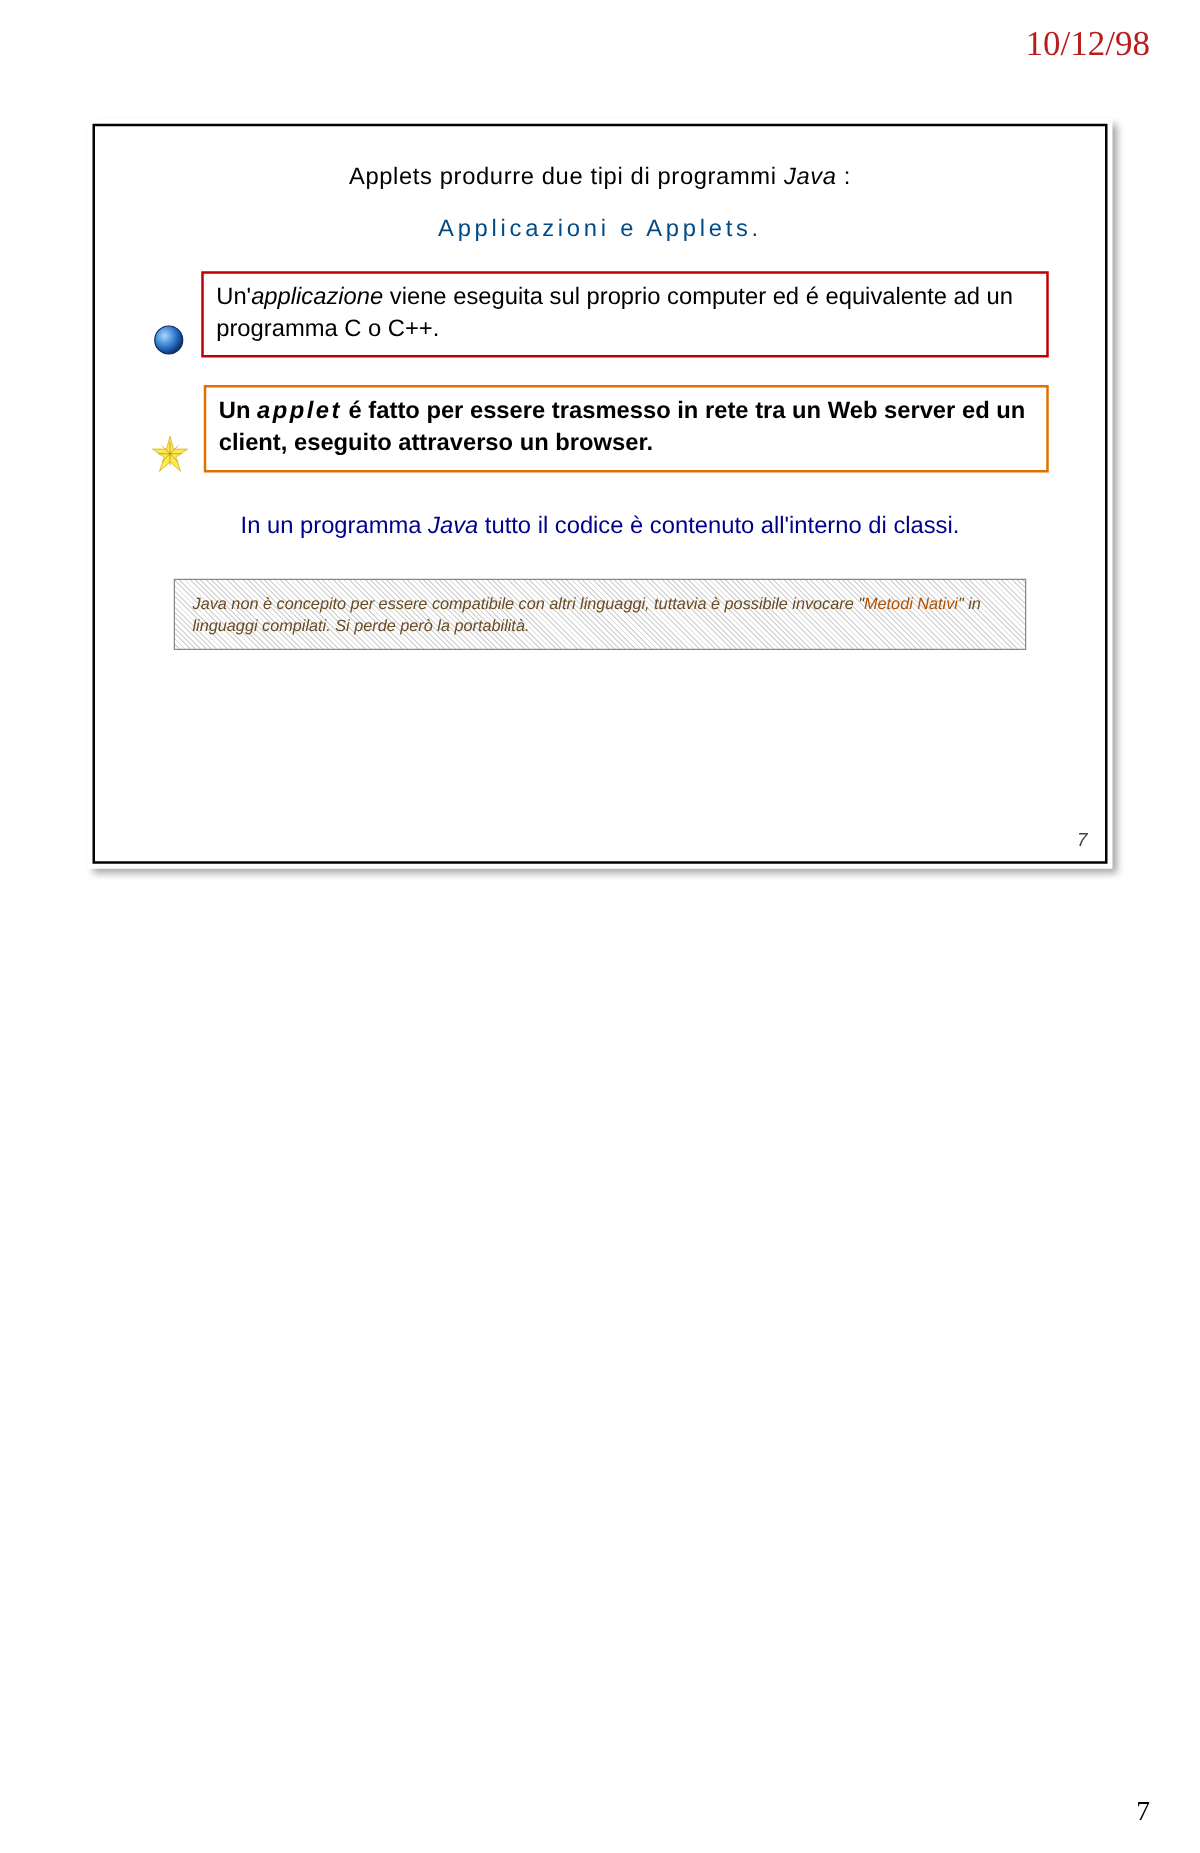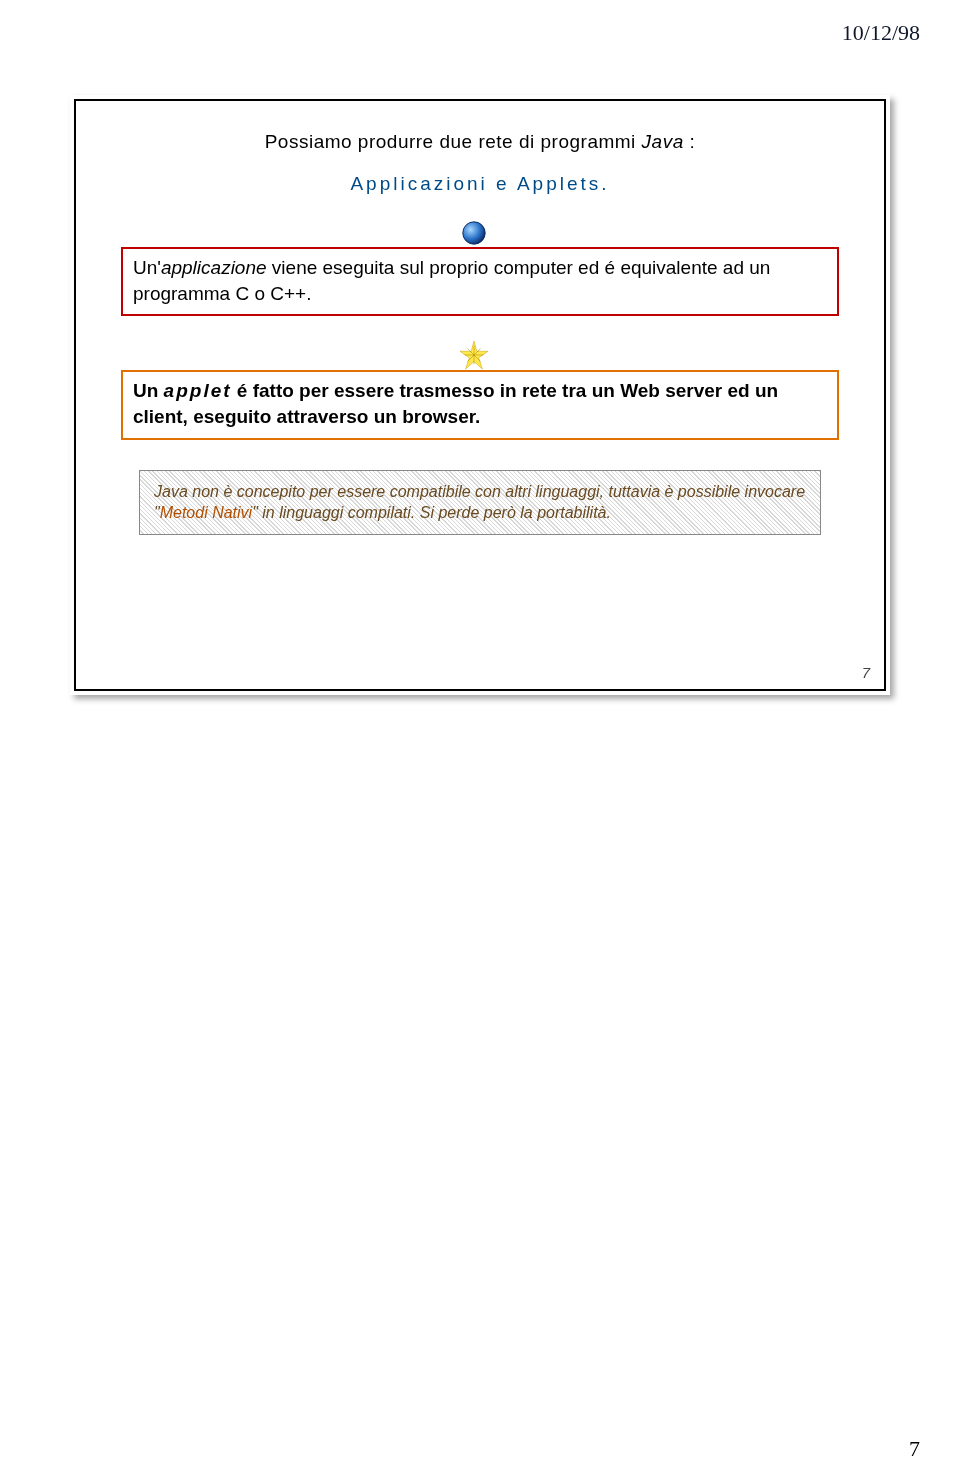--- a/index.html
+++ b/index.html
@@ -7,22 +7,22 @@
     background: #ffffff;
     width: 960px;
     height: 1482px;
     position: relative;
     font-family: Georgia, "Times New Roman", serif;
   }
   .date {
     position: absolute;
     top: 20px;
     right: 40px;
-    font-size: 22px;
-    color: #0f172a;
+    font-size: 28px;
+    color: #b91c1c;
   }
   .slide-frame {
     position: absolute;
     top: 95px;
     left: 70px;
     width: 820px;
     height: 600px;
     box-shadow: 4px 4px 6px rgba(0,0,0,0.35);
     background: #fff;
   }
@@ -55,23 +55,22 @@
     position: absolute;
     height: 8px;
     background: #ffe600;
     left: 130px;
     width: 480px;
     top: 90px;
     z-index: -1;
   }
   .row {
     display: flex;
-    align-items: center;
+    align-items: flex-end;
     margin-top: 22px;
-    flex-direction: column;
   }
   .bullet-circle {
     flex-shrink: 0;
     width: 28px;
     height: 28px;
     margin-top: 2px;
     margin-right: 12px;
   }
   .bullet-star {
     flex-shrink: 0;
@@ -98,21 +97,21 @@
     border: 1px solid #888;
     background: repeating-linear-gradient(
       45deg,
       #ffffff 0px,
       #ffffff 2px,
       #d8d8d8 2px,
       #d8d8d8 3px
     );
     padding: 10px 14px;
     color: #6a4a20;
-    font-size: 16px;
+    font-size: 13px;
     line-height: 1.35;
     font-style: italic;
   }
   .methods { color: #b05000; font-style: italic; }
   .page-num-inner {
     position: absolute;
     right: 14px;
     bottom: 8px;
     font-size: 15px;
     font-family: "Trebuchet MS", Verdana, Arial, sans-serif;
@@ -134,21 +133,21 @@
 
 <div class="date">10/12/98</div>
 
 <div class="slide-frame">
   <div class="slide-inner">
     <div class="content">
 
       <div class="highlight-bar"></div>
 
       <div class="title">
-        <span>Possiamo produrre due rete di programmi </span><span class="java">Java</span><span> :</span>
+        <span>Applets produrre due tipi di programmi </span><span class="java">Java</span><span> :</span>
       </div>
       <div class="subtitle">Applicazioni e Applets.</div>
 
       <div class="row">
         <svg class="bullet-circle" viewBox="0 0 30 30">
           <defs>
             <radialGradient id="g1" cx="35%" cy="35%" r="70%">
               <stop offset="0%" stop-color="#a8d8ff"></stop>
               <stop offset="60%" stop-color="#2a72c8"></stop>
               <stop offset="100%" stop-color="#0a2a60"></stop>
@@ -169,20 +168,23 @@
             <line x1="6" y1="16" x2="26" y2="16" stroke="#a07800"></line>
             <line x1="9" y1="9" x2="23" y2="23" stroke="#a07800"></line>
             <line x1="23" y1="9" x2="9" y2="23" stroke="#a07800"></line>
           </g>
         </svg>
         <div class="box orange">
           <span>Un </span><span class="applet">applet</span><span> é fatto per essere trasmesso in rete tra un Web server ed un client, eseguito attraverso un browser.</span>
         </div>
       </div>
 
+      <div class="statement">
+        <span>In un programma </span><span class="java">Java</span><span> tutto il codice è contenuto all'interno di classi.</span>
+      </div>
 
       <div class="footnote-box">
         <span class="java">Java</span><span> non è concepito per essere compatibile con altri linguaggi, tuttavia è possibile invocare "</span><span class="methods">Metodi Nativi</span><span>" in linguaggi compilati. Si perde però la portabilità.</span>
       </div>
 
     </div>
     <div class="page-num-inner">7</div>
   </div>
 </div>
 

